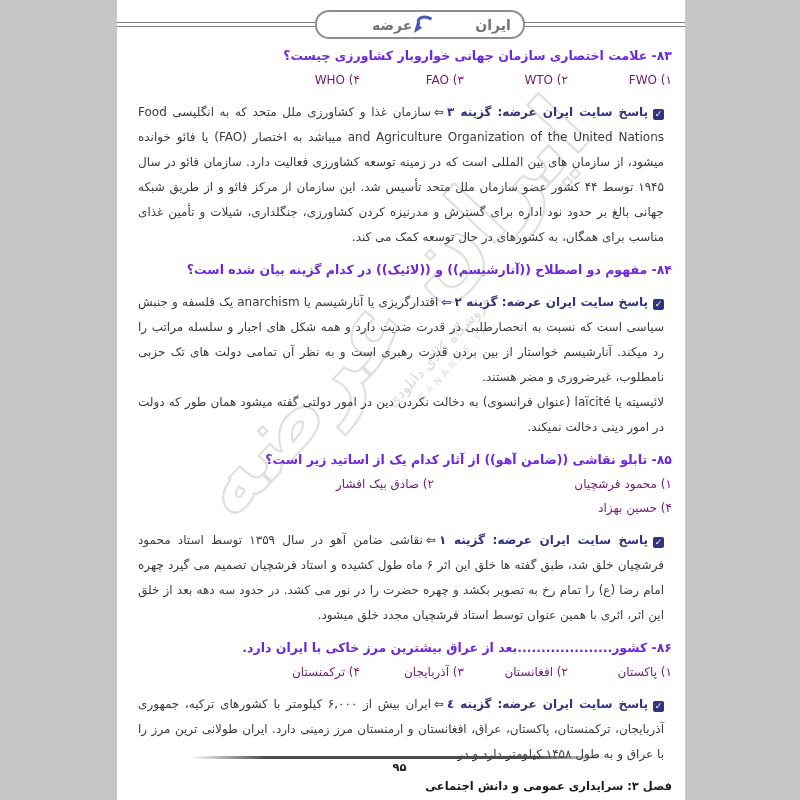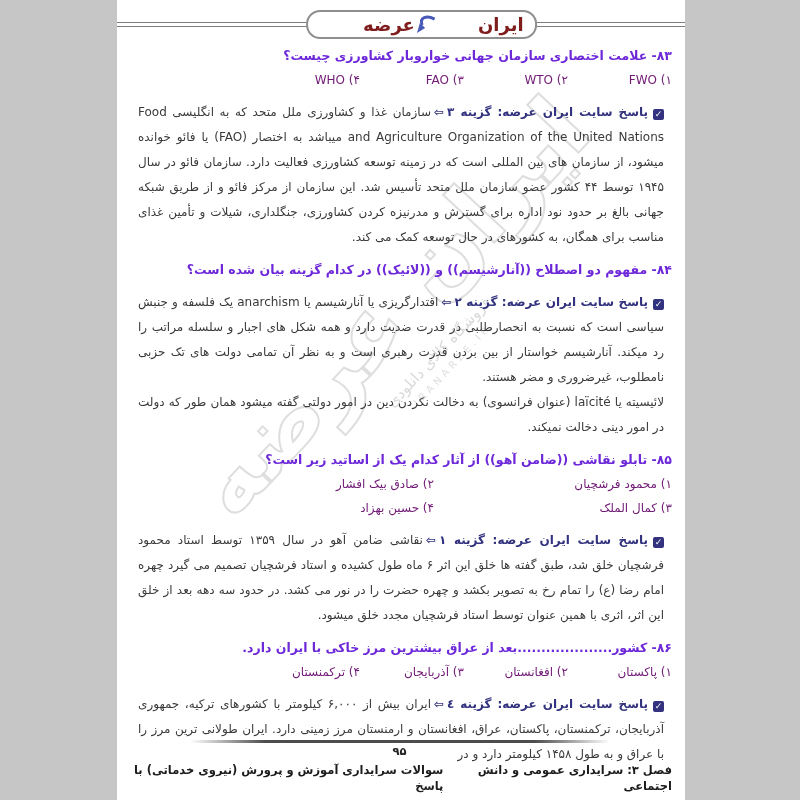--- a/index.html
+++ b/index.html
@@ -16,21 +16,21 @@
   .header-rule{
     position:absolute;top:22px;left:0;right:0;height:3px;
     border-top:1px solid #7d7d7d;border-bottom:1px solid #7d7d7d;
   }
   .logo-pill{
     position:absolute;top:10px;left:50%;transform:translateX(-41%);
     height:25px;padding:0 12px;background:#ffffff;
     border:2px solid #8f8f8f;border-radius:14px;
     display:flex;align-items:center;gap:1px;direction:rtl;z-index:3;
   }
-  .logo-word{font-weight:bold;font-size:18px;color:#7f1d1d;letter-spacing:0;margin-left:43px;}
+  .logo-word{font-weight:bold;font-size:14px;color:#737373;letter-spacing:0;margin-left:43px;}
   .logo-arrow{width:22px;height:22px;margin:0 -2px;}
   
   .watermark{
     position:absolute;top:255px;left:10px;width:560px;
     transform:rotate(-47deg);text-align:center;z-index:1;pointer-events:none;
     direction:rtl;
   }
   .wm-main{
     font-size:92px;font-weight:bold;line-height:1;
     color:transparent;-webkit-text-stroke:2px #dedede;
@@ -113,21 +113,20 @@
     <div class="q-block">
       <h3 class="q-title">۸۴- مفهوم دو اصطلاح ((آنارشیسم)) و ((لائیک)) در کدام گزینه بیان شده است؟</h3>
       <p class="answer"><span class="check-icon">✓</span><span class="answer-label">پاسخ سایت ایران عرضه: گزینه ۲</span><span class="answer-arrow">⇦</span><span>اقتدارگریزی یا آنارشیسم یا anarchism یک فلسفه و جنبش سیاسی است که نسبت به انحصارطلبی در قدرت ضدیت دارد و همه شکل های اجبار و سلسله مراتب را رد میکند. آنارشیسم خواستار از بین بردن قدرت رهبری است و به نظر آن تمامی دولت های تک حزبی نامطلوب، غیرضروری و مضر هستند.</span><br><span>لائیسیته یا laïcité (عنوان فرانسوی) به دخالت نکردن دین در امور دولتی گفته میشود همان طور که دولت در امور دینی دخالت نمیکند.</span></p>
     </div>
 
     <div class="q-block">
       <h3 class="q-title">۸۵- تابلو نقاشی ((ضامن آهو)) از آثار کدام یک از اساتید زیر است؟</h3>
       <div class="opts-2">
         <span class="opt">۱) محمود فرشچیان</span>
         <span class="opt">۲) صادق بیک افشار</span>
-        <span class="opt">۳) کمال الملک</span>
         <span class="opt">۴) حسین بهزاد</span>
       </div>
       <p class="answer"><span class="check-icon">✓</span><span class="answer-label">پاسخ سایت ایران عرضه: گزینه ۱</span><span class="answer-arrow">⇦</span><span>نقاشی ضامن آهو در سال ۱۳۵۹ توسط استاد محمود فرشچیان خلق شد، طبق گفته ها خلق این اثر ۶ ماه طول کشیده و استاد فرشچیان تصمیم می گیرد چهره امام رضا (ع) را تمام رخ به تصویر بکشد و چهره حضرت را در نور می کشد. در حدود سه دهه بعد از خلق این اثر، اثری با همین عنوان توسط استاد فرشچیان مجدد خلق میشود.</span></p>
     </div>
 
     <div class="q-block">
       <h3 class="q-title">۸۶- کشور....................بعد از عراق بیشترین مرز خاکی با ایران دارد.</h3>
       <div class="opts-4">
         <span class="opt">۱) پاکستان</span>
         <span class="opt">۲) افغانستان</span>
@@ -137,17 +136,16 @@
       <p class="answer"><span class="check-icon">✓</span><span class="answer-label">پاسخ سایت ایران عرضه: گزینه ٤</span><span class="answer-arrow">⇦</span><span>ایران بیش از ۶,۰۰۰ کیلومتر با کشورهای ترکیه، جمهوری آذربایجان، ترکمنستان، پاکستان، عراق، افغانستان و ارمنستان مرز زمینی دارد. ایران طولانی ترین مرز را با عراق و به طول ۱۴۵۸ کیلومتر دارد و در</span></p>
     </div>
 
   </div>
 
   <div class="footer">
     <div class="footer-sep"></div>
     <div class="page-number">۹۵</div>
     <div class="footer-row">
       <span>فصل ۳: سرایداری عمومی و دانش اجتماعی</span>
-      <span>سوالات سرایداری آموزش و پرورش (نیروی خدماتی) با پاسخ</span>
     </div>
   </div>
 
 </div>
 
 </body></html>

